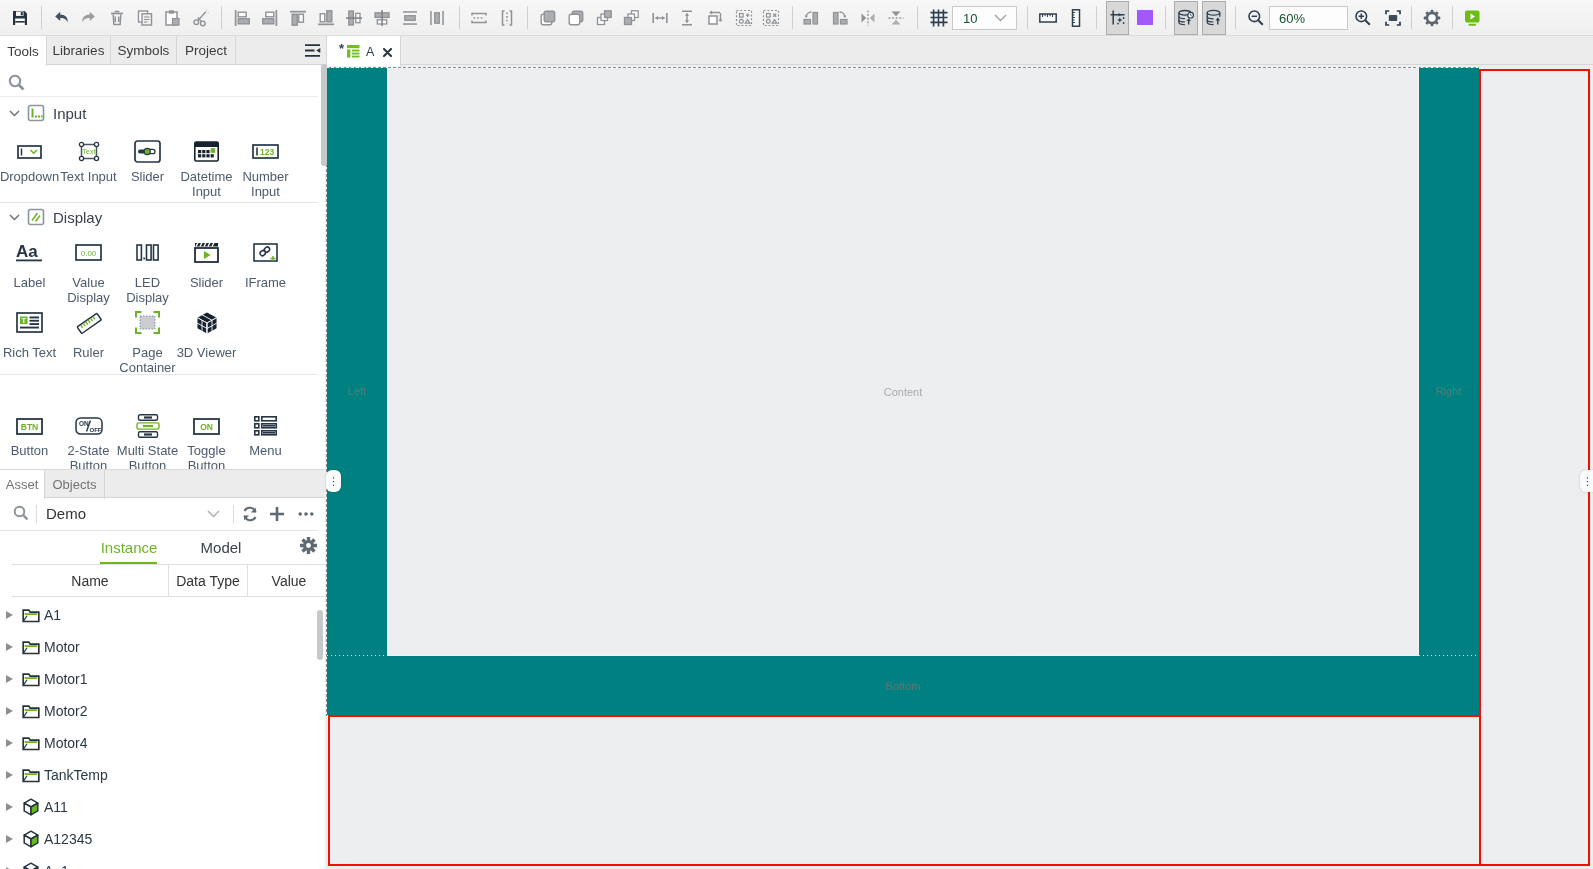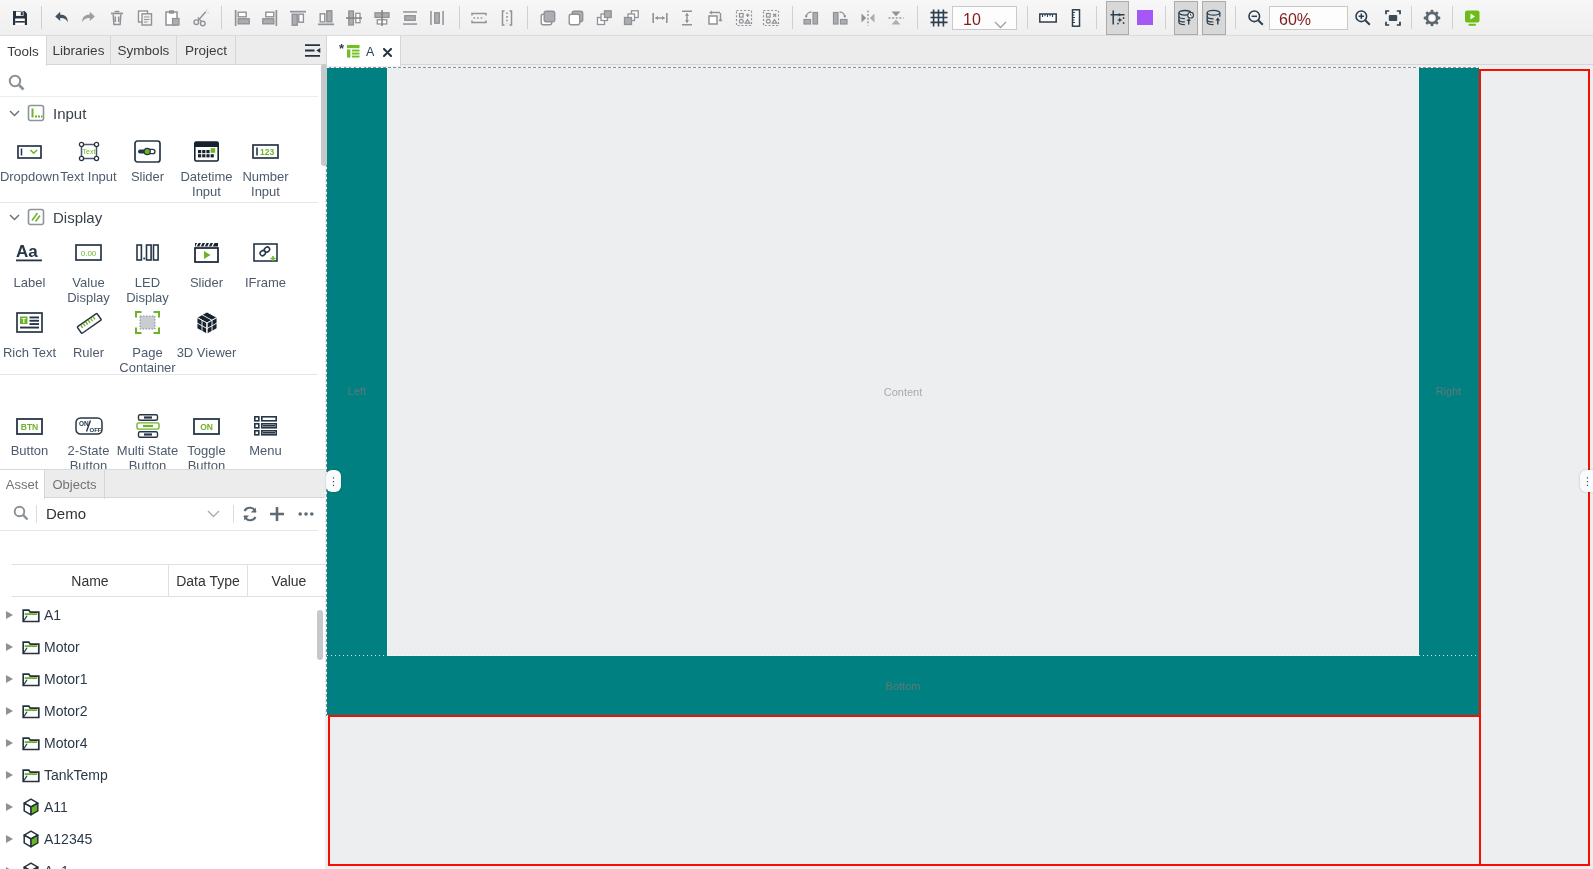--- a/index.html
+++ b/index.html
@@ -2,21 +2,21 @@
 <html><head>
 <meta charset="utf-8">
 <style>
 *{margin:0;padding:0;box-sizing:border-box}
 html,body{width:1593px;height:869px;overflow:hidden;font-family:"Liberation Sans",sans-serif;background:#edeef0}
 .abs{position:absolute}
 
 #toolbar{position:absolute;left:0;top:0;width:1593px;height:36px;background:linear-gradient(#f7f7f7,#efefef);border-bottom:1px solid #dcdcdc}
 .ti{position:absolute;top:9px;width:18px;height:18px}
 .sep{position:absolute;top:6px;width:1px;height:23px;background:#d0d0d0}
-.selbox{position:absolute;top:6px;height:24px;background:#fdfdfd;border:1px solid #c9c9c9;font-size:16px;color:#7f1d1d;display:flex;align-items:flex-end}
+.selbox{position:absolute;top:6px;height:24px;background:#fdfdfd;border:1px solid #c9c9c9;font-size:13px;color:#14532d;display:flex;align-items:center}
 .tbtn{position:absolute;top:1px;height:34px;background:#d8d8d8;border:1px solid #ababab;display:flex;align-items:center;justify-content:center}
 
 #tabrow{position:absolute;left:0;top:36px;width:1593px;height:29px;background:#ececec;border-bottom:1px solid #d6d6d6}
 .tab{position:absolute;top:0;height:29px;border-right:1px solid #d6d6d6;font-size:13.5px;color:#3b3b3b;display:flex;align-items:center;justify-content:center}
 .tab.on{background:#fff;height:30px;z-index:2}
 
 #panel{position:absolute;left:0;top:65px;width:325px;height:804px;background:#fff}
 #palette{position:absolute;left:0;top:0;width:318px;height:404px;overflow:hidden;background:#fff}
 .srow{position:absolute;left:0;top:0;width:318px;height:32px;border-bottom:1px solid #ececec}
 .sechead{position:absolute;left:0;width:318px;height:32px;display:flex;align-items:center}
@@ -577,20 +577,34 @@
           <path d="M8 1v14M1 8h14" stroke="#5f6b74" stroke-width="2.6"></path>
         </svg>
       <svg class="abs" style="left:298px;top:8px" width="16" height="16" viewBox="0 0 16 16">
           <g fill="#5f6b74">
             <circle cx="2.2" cy="8" r="1.8"></circle>
             <circle cx="8" cy="8" r="1.8"></circle>
             <circle cx="13.8" cy="8" r="1.8"></circle>
           </g>
         </svg>
     </div>
+    <div id="instrow">
+      <div class="abs" style="left:100px;top:8px;width:58px;text-align:center;font-size:15px;color:#6fb424">Instance</div>
+      <div class="abs" style="left:100px;top:30.5px;width:57px;height:2.5px;background:#6fb424"></div>
+      <div class="abs" style="left:199px;top:8px;width:44px;text-align:center;font-size:15px;color:#39424c">Model</div>
+      <svg class="abs" style="left:299px;top:5px" width="19" height="19" viewBox="0 0 19 19">
+          <g fill="#5f6b74">
+            <circle cx="9.5" cy="9.5" r="5.4"></circle>
+            <g stroke="#5f6b74" stroke-width="3.4">
+              <path d="M9.5 1v17M1 9.5h17M3.5 3.5l12 12M15.5 3.5l-12 12"></path>
+            </g>
+          </g>
+          <circle cx="9.5" cy="9.5" r="2.4" fill="#fff"></circle>
+        </svg>
+    </div>
     <div id="thead">
       <div class="th" style="left:0;width:157px">Name</div>
       <div class="th" style="left:157px;width:79px">Data Type</div>
       <div class="th" style="left:236px;width:82px;border-right:none">Value</div>
     </div>
     <div id="tree">
         <div class="trow" style="top:130px">
           <span class="arr"></span>
           <svg class="ticon" viewBox="0 0 18 16">
             <path d="M1.2 14V2.6h5.6l1.4 2.1h8.6V14z" fill="#fff" stroke="#26323e" stroke-width="1.7"></path>

